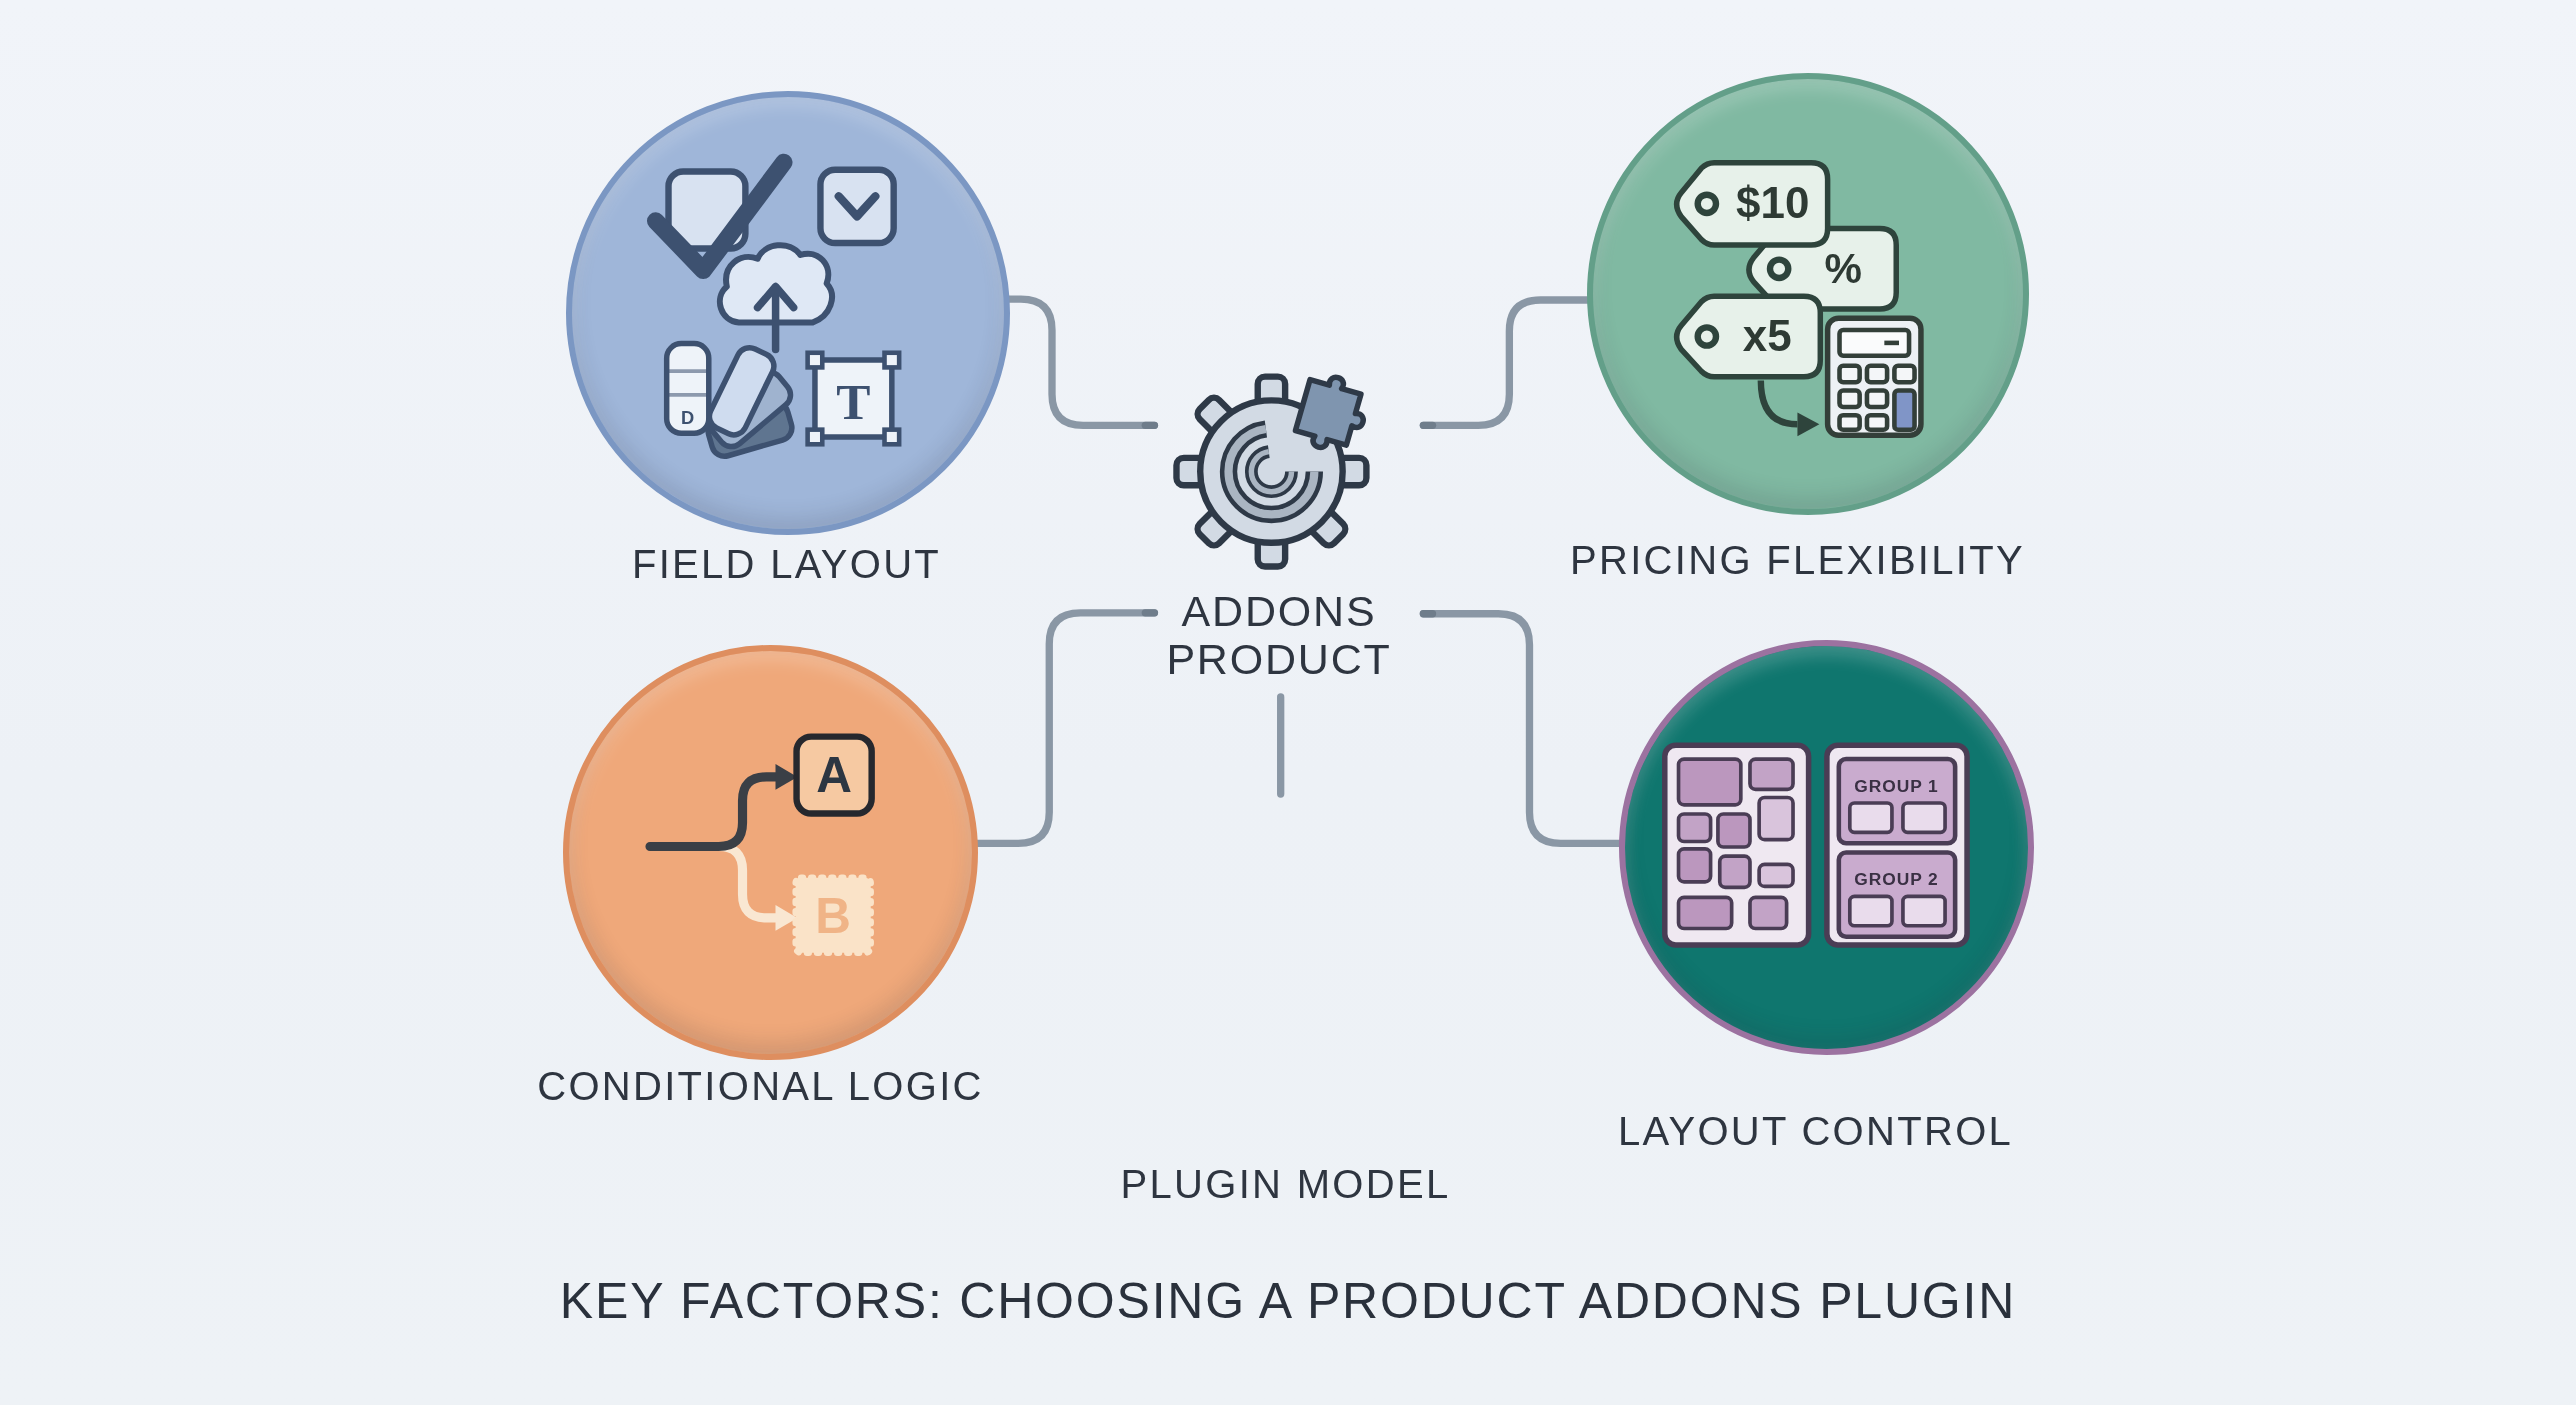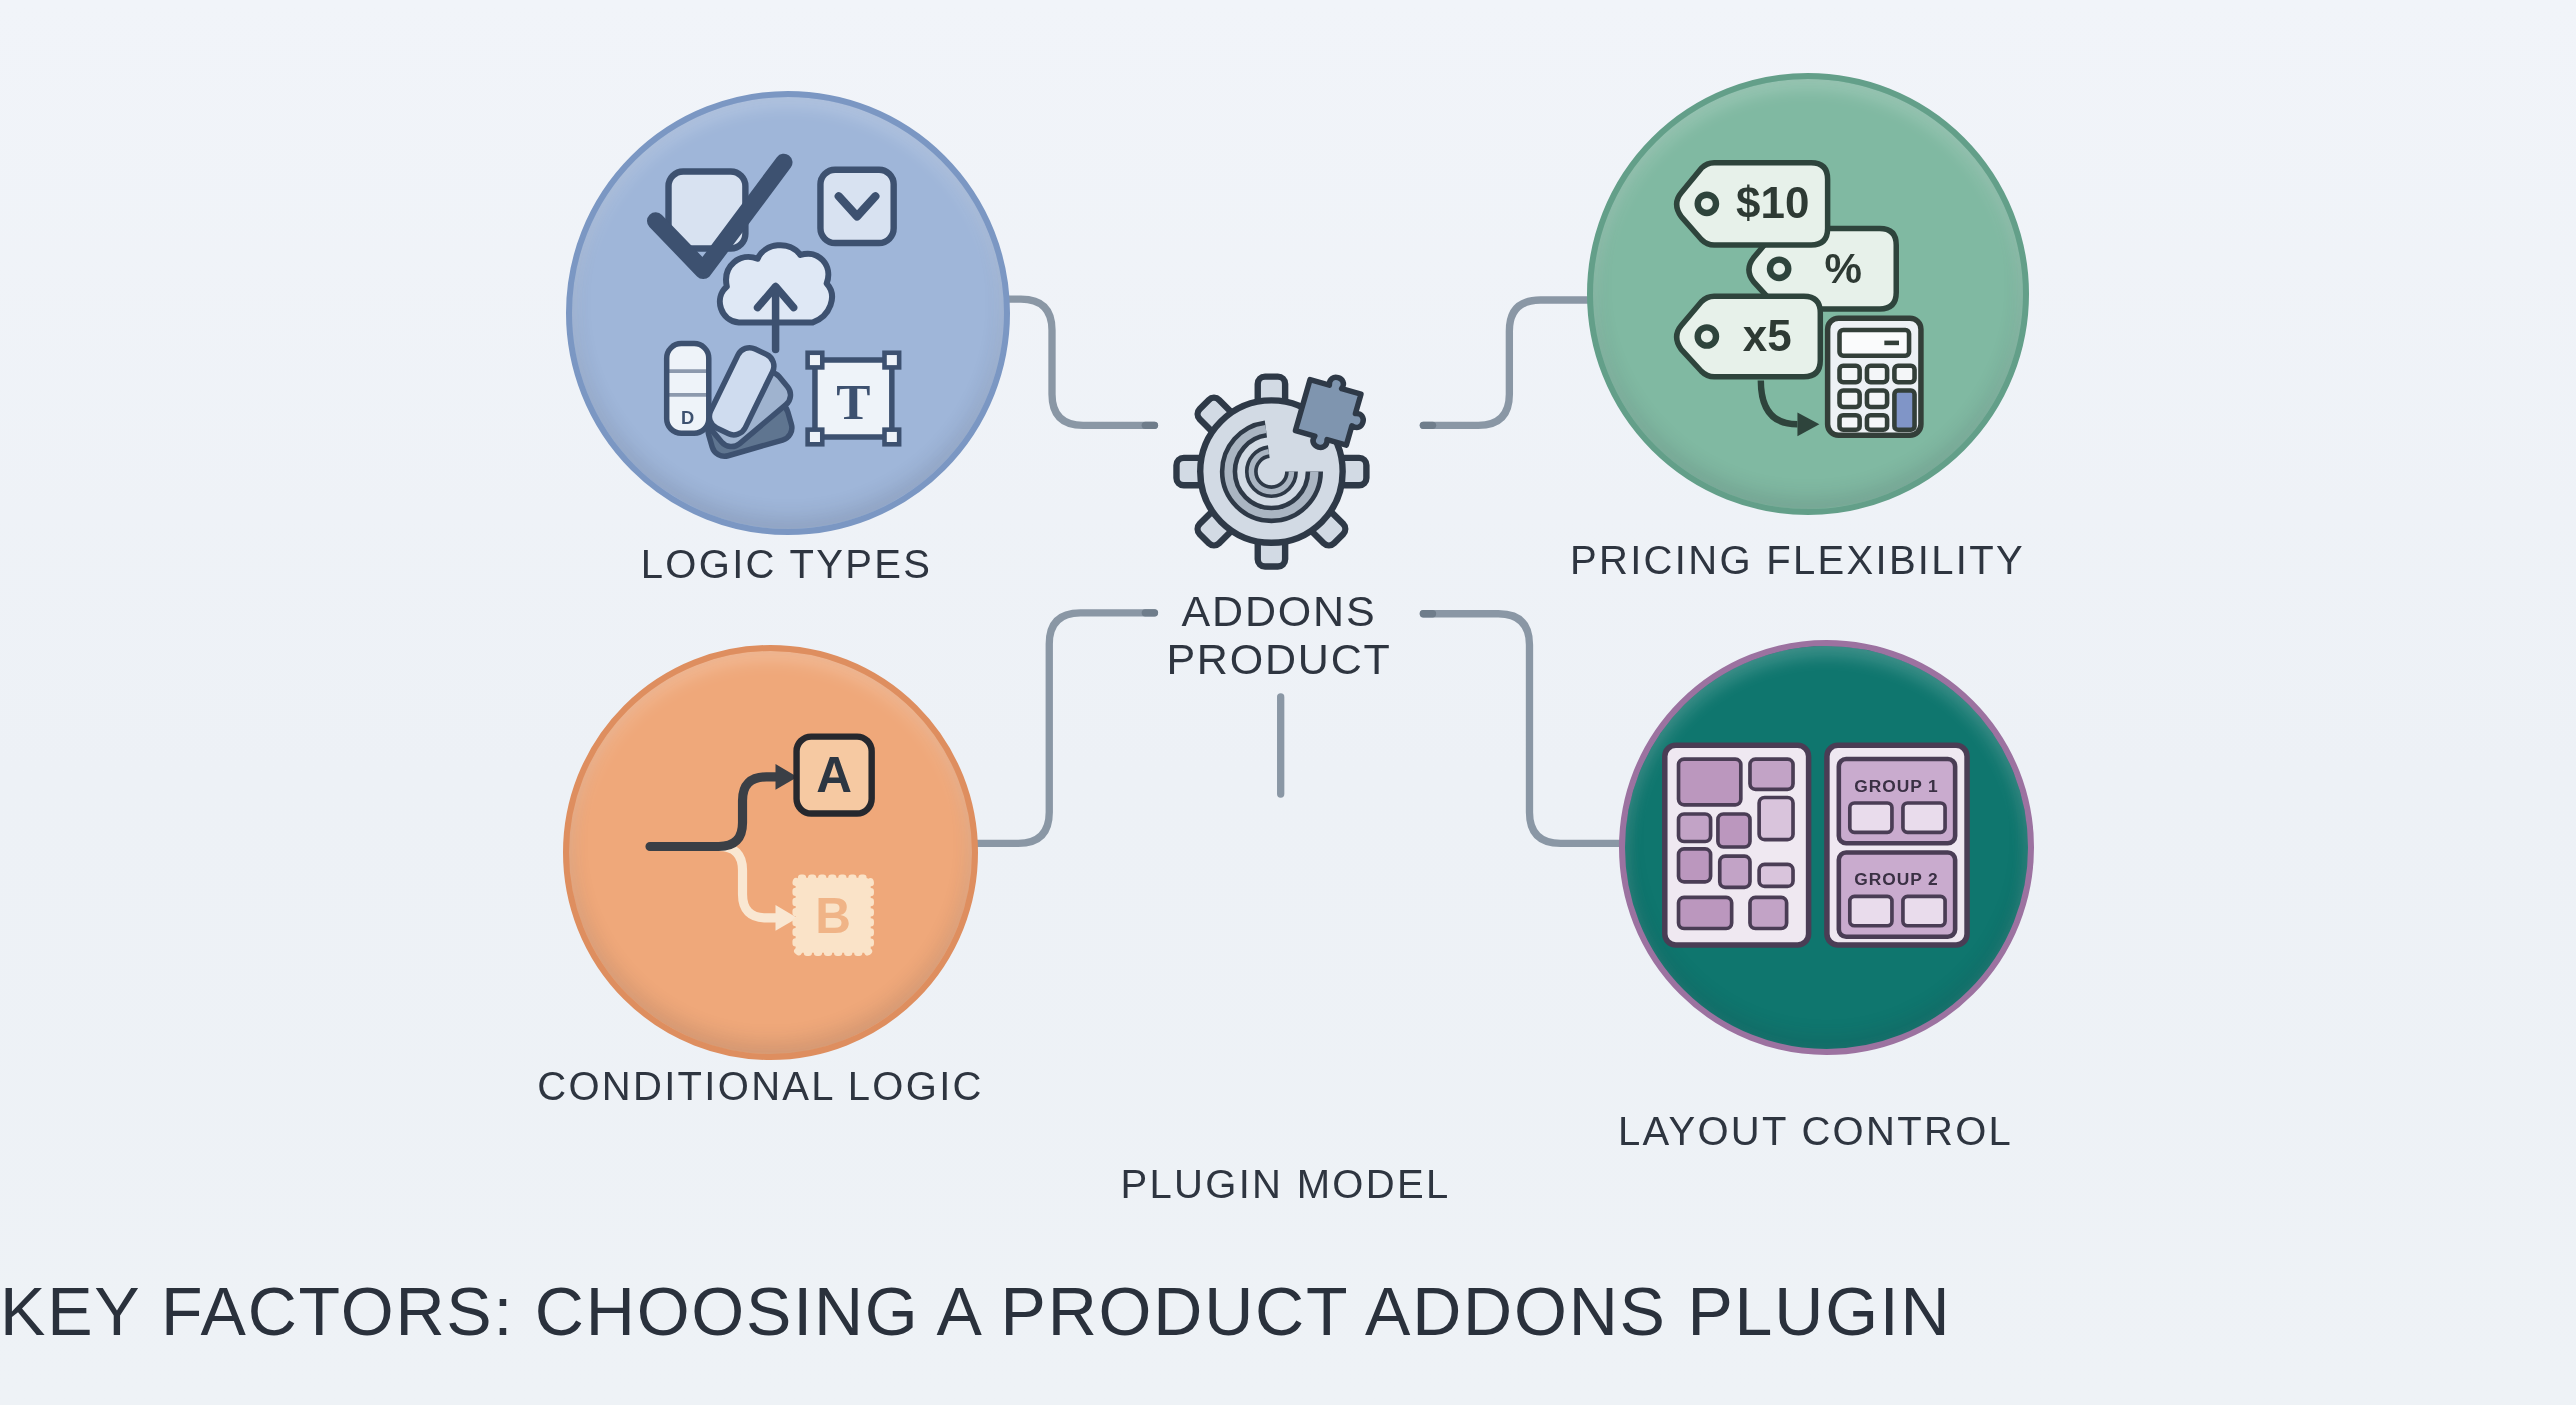--- a/index.html
+++ b/index.html
@@ -19,22 +19,22 @@
   .circle > svg{position:absolute;left:-6.4px;top:-6.4px;overflow:visible;}
   .lbl{
     position:absolute;text-align:center;font-size:40px;letter-spacing:2.3px;
     color:var(--text,#2e3540);white-space:nowrap;font-weight:500;
   }
   .hub-label{
     position:absolute;text-align:center;font-size:43px;line-height:48px;
     letter-spacing:1.8px;color:var(--text,#2e3540);font-weight:500;
   }
   .main-title{
-    position:absolute;left:0;top:1272px;width:2576px;
-    font-size:68px;letter-spacing:1.8px;color:#2a313c;font-weight:500;white-space:nowrap;
+    position:absolute;left:0;top:1272px;width:2576px;text-align:center;
+    font-size:50px;letter-spacing:1.8px;color:#2a313c;font-weight:500;white-space:nowrap;
   }
   svg text{font-family:"Liberation Sans",sans-serif;}
   .serifT{font-family:"Liberation Serif",serif;font-weight:bold;}
 </style>
 </head>
 <body>
 
 <div class="canvas">
 
   <svg id="connectors" width="2576" height="1405" viewBox="0 0 2816 1536">
@@ -124,21 +124,21 @@
       <g>
         <rect x="272" y="294" width="84" height="84" rx="4" fill="#eef3f9" stroke="#3d5170" stroke-width="6"></rect>
         <rect x="264" y="286" width="16" height="16" fill="#eef3f9" stroke="#3d5170" stroke-width="5"></rect>
         <rect x="348" y="286" width="16" height="16" fill="#eef3f9" stroke="#3d5170" stroke-width="5"></rect>
         <rect x="264" y="370" width="16" height="16" fill="#eef3f9" stroke="#3d5170" stroke-width="5"></rect>
         <rect x="348" y="370" width="16" height="16" fill="#eef3f9" stroke="#3d5170" stroke-width="5"></rect>
         <text x="314" y="358" class="serifT" font-size="56" fill="#3d5170" text-anchor="middle">T</text>
       </g>
     </svg>
   </div>
-  <div class="lbl" style="left:558px;top:542px;width:457px;">LOGIC TYPES</div>
+  <div class="lbl" style="left:558px;top:542px;width:457px;">FIELD LAYOUT</div>
 
   <div class="circle" style="left: 1587px; top: 73px; width: 430px; height: 430px; background: rgb(128, 185, 162); border-color: rgb(99, 159, 137);">
     <svg width="430" height="430" viewBox="0 0 470 470">
       <g transform="translate(172 168)">
         <path d="M 46 2 L 148 2 Q 166 2 166 20 L 166 72 Q 166 90 148 90 L 46 90 Q 38 90 32 84 L 10 60 Q 0 47 10 34 L 32 8 Q 38 2 46 2 Z" fill="#e7f1ea" stroke="#2e443c" stroke-width="6" stroke-linejoin="round"></path>
         <circle cx="38" cy="46" r="10" fill="none" stroke="#2e443c" stroke-width="7"></circle>
         <text x="108" y="62" font-size="46" font-weight="bold" fill="#2e3a34" text-anchor="middle">%</text>
       </g>
       <g transform="translate(93 96)">
         <path d="M 46 2 L 152 2 Q 170 2 170 20 L 170 74 Q 170 92 152 92 L 46 92 Q 38 92 32 86 L 10 61 Q 0 47 10 35 L 32 8 Q 38 2 46 2 Z" fill="#e7f1ea" stroke="#2e443c" stroke-width="6" stroke-linejoin="round"></path>

